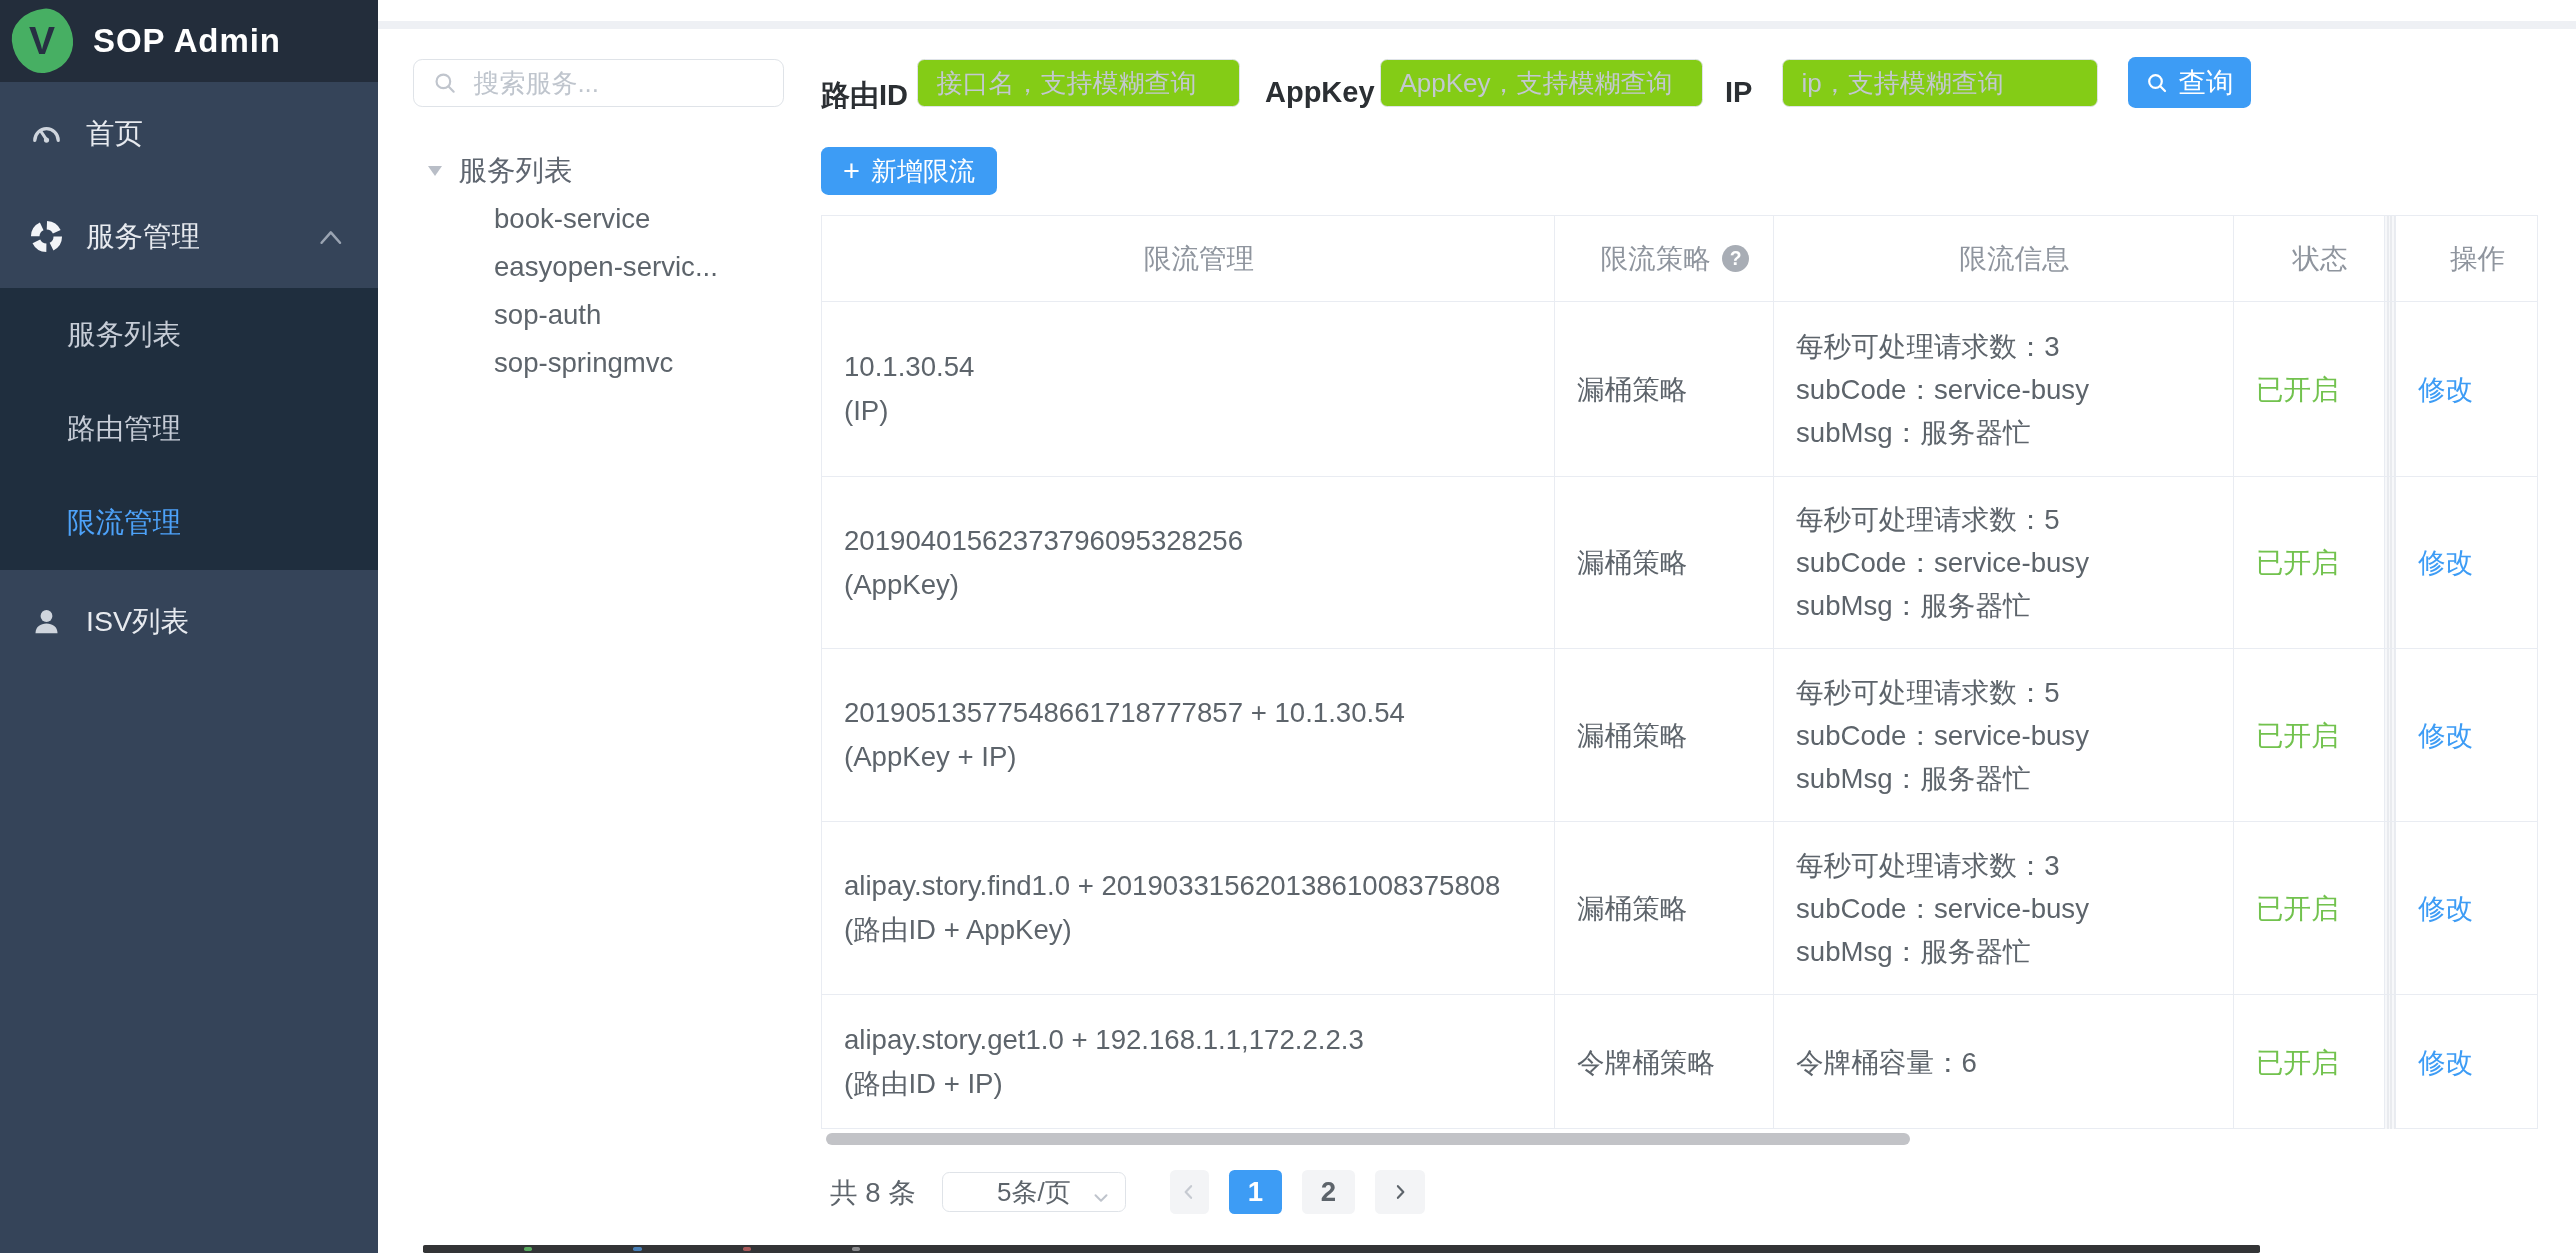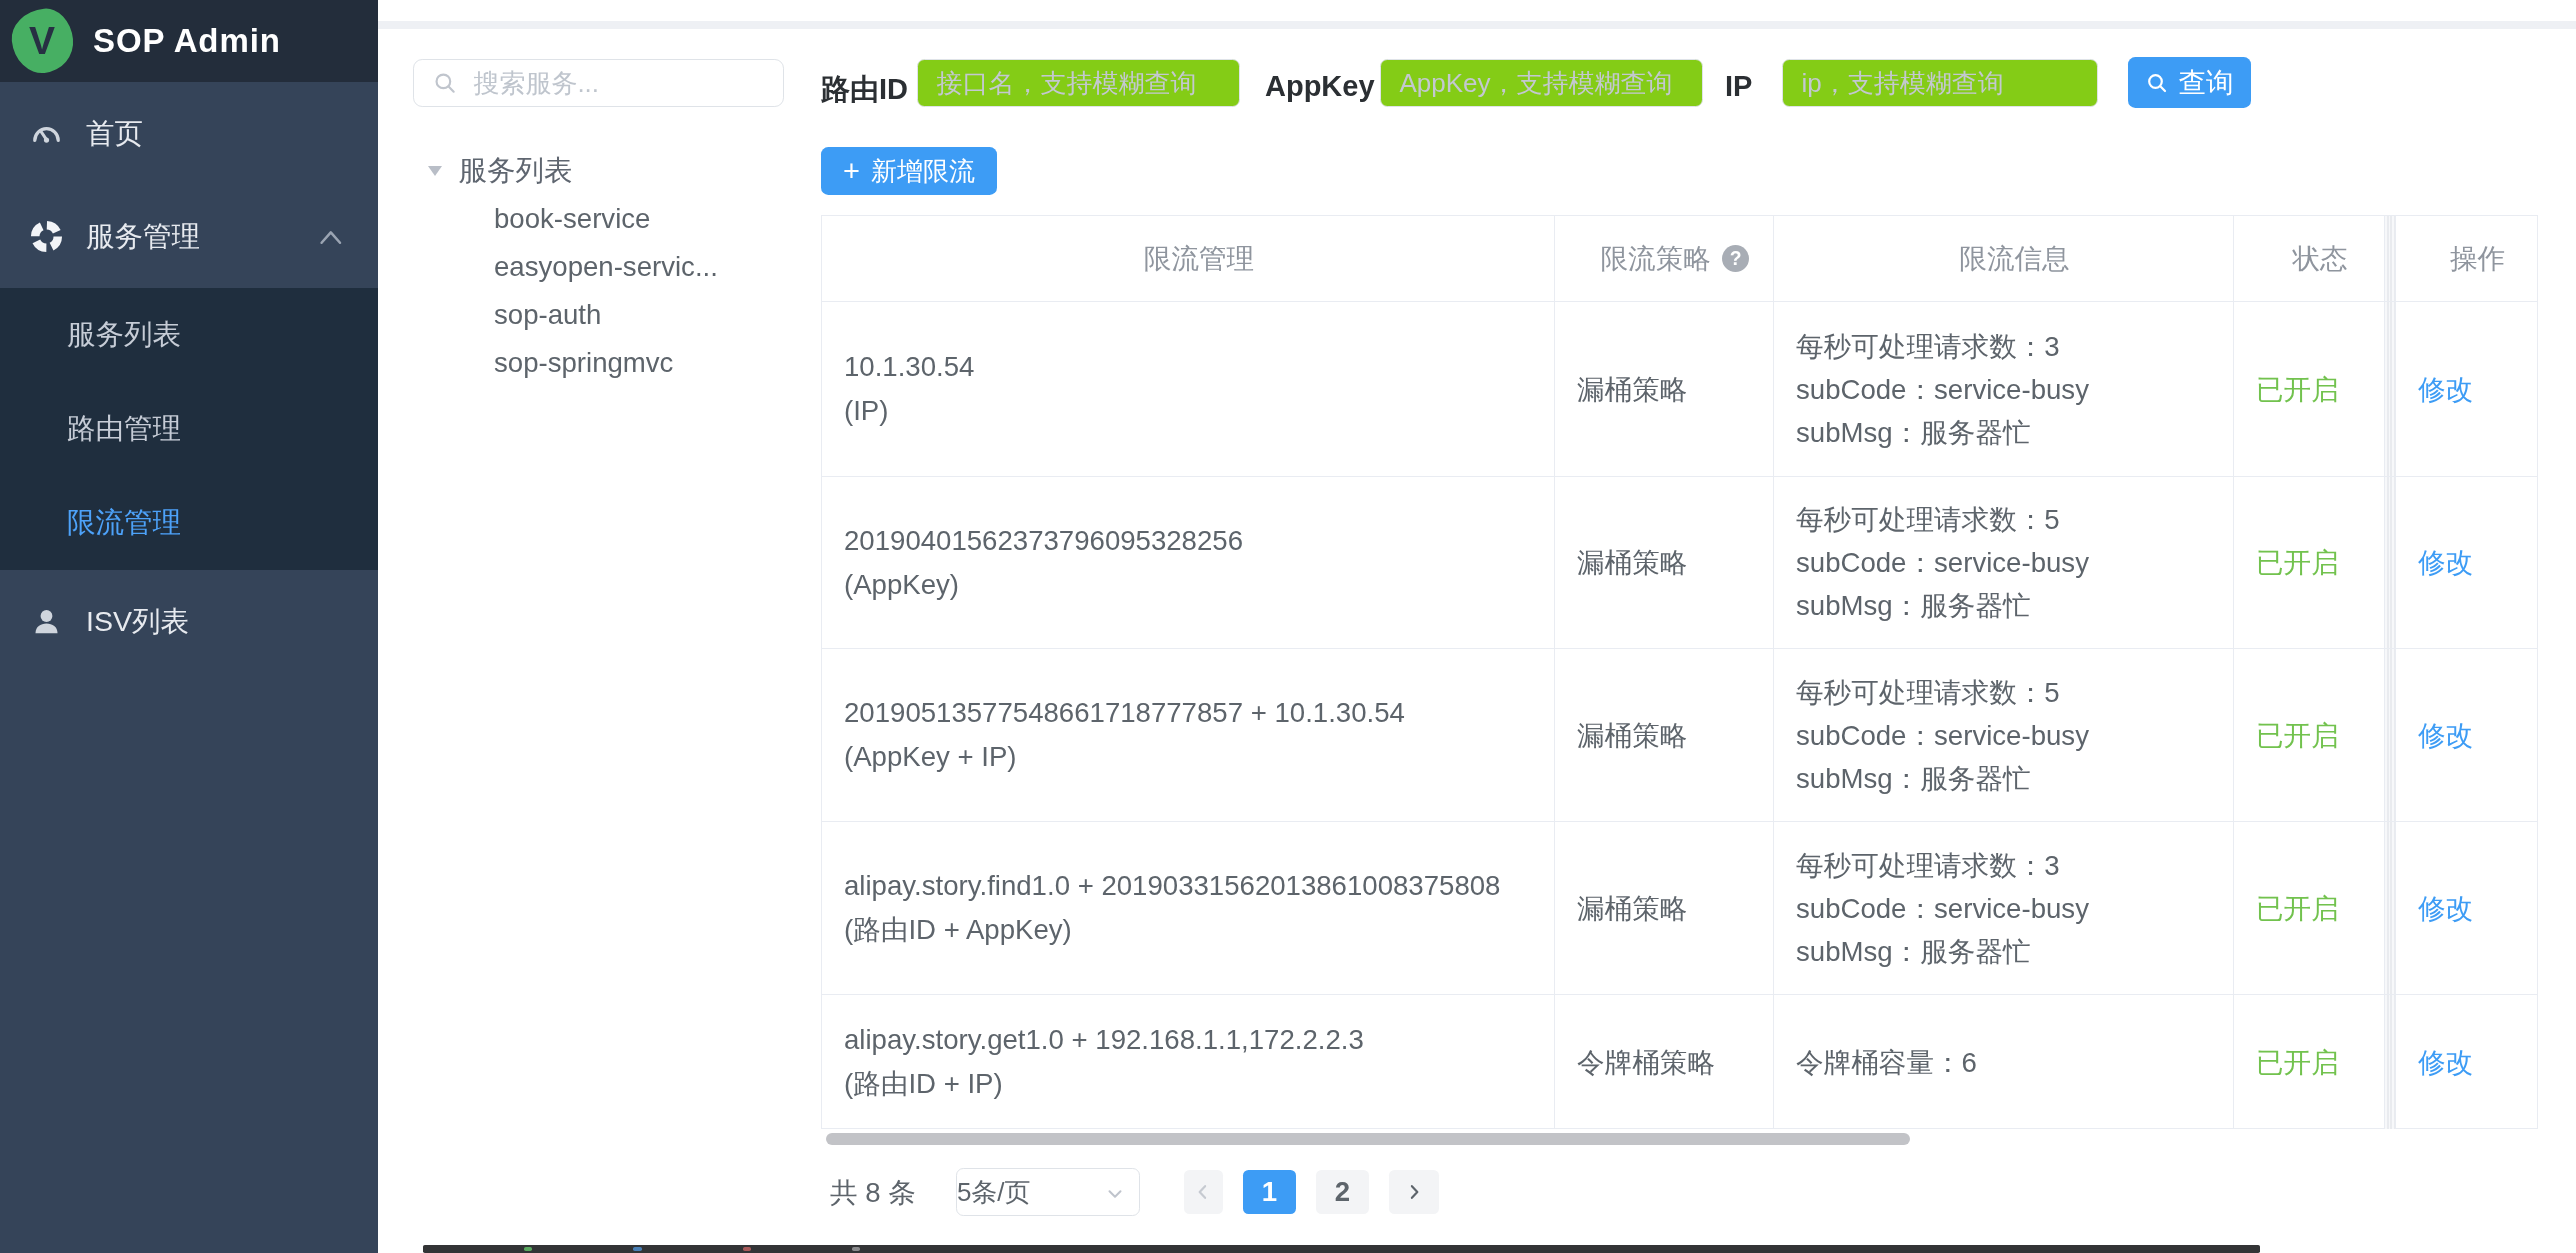--- a/index.html
+++ b/index.html
@@ -37,21 +37,21 @@
     margin-left:13px;width:266px;font-family:inherit;}
   .search-box input::placeholder{color:#bfc5cd;}
   .tree-root{position:absolute;left:428px;top:147px;width:356px;height:48px;display:flex;align-items:center;cursor:pointer;}
   .caret-down{width:0;height:0;border-left:7.3px solid transparent;border-right:7.3px solid transparent;
     border-top:10px solid #b9bec7;margin-right:16.5px;}
   .tree-root-label{font-size:28.5px;color:#5f6670;}
   .tree-children{position:absolute;left:413px;top:195px;width:371px;}
   .tree-item{height:48px;line-height:48px;padding-left:81px;font-size:27.6px;color:#5d646b;cursor:pointer;}
   .tree-item.selected{background:#edf1f7;}
   
-  .filter-label{position:absolute;top:70px;font-size:29px;font-weight:bold;color:#2b2f33;}
+  .filter-label{position:absolute;top:76px;font-size:29px;font-weight:bold;color:#2b2f33;}
   .f-input{position:absolute;top:59px;height:48px;box-sizing:border-box;border:1.8px solid #dfe3e8;
     border-radius:7.3px;background:#84cc16;padding:0 18.4px;font-size:26px;color:#5d646b;outline:none;font-family:inherit;}
   .f-input::placeholder{color:#c3c8d0;}
   .btn-primary{position:absolute;background:#3d9cf5;color:#fff;border:none;border-radius:7.3px;
     display:flex;align-items:center;justify-content:center;cursor:pointer;font-family:inherit;}
   .btn-query{left:2128px;top:57px;width:123px;height:51px;font-size:27.6px;}
   .btn-query svg{margin-right:9.2px;}
   .btn-add{left:821px;top:147px;width:176px;height:48px;font-size:26px;}
   .btn-add .plus{font-size:29px;font-weight:normal;margin-right:11px;line-height:1;}
   
@@ -68,22 +68,22 @@
   .dim-line{line-height:44px;color:#5d646b;}
   .info-line{line-height:43px;color:#5d646b;}
   .status{color:#72c24e;}
   .action{color:#3d9cf5;cursor:pointer;}
   .r1 .t-cell{height:175px;} .r2 .t-cell{height:172px;} .r3 .t-cell{height:173px;}
   .r4 .t-cell{height:173px;} .r5 .t-cell{height:134px;border-bottom:none;}
   
   .h-scrollbar{position:absolute;left:826px;top:1133px;width:1084px;height:12px;border-radius:6.4px;background:#c2c3c7;cursor:pointer;}
   .pager{position:absolute;left:830px;top:1168px;height:48px;display:flex;align-items:center;font-size:27.6px;color:#5d646b;}
   .pager-total{margin-right:26px;}
-  .page-size{width:184px;height:48px;box-sizing:border-box;border:1.8px solid #dfe3e8;border-radius:7.3px;
-    display:flex;align-items:center;position:relative;cursor:pointer;font-size:26px;margin-left:14px;}
+  .page-size{width:184px;height:40px;box-sizing:border-box;border:1.8px solid #dfe3e8;border-radius:7.3px;
+    display:flex;align-items:center;justify-content:center;position:relative;cursor:pointer;font-size:26px;}
   .page-size svg{position:absolute;right:13px;top:13.8px;}
   .pg-btn{height:44px;border-radius:5.5px;background:#f3f4f6;display:flex;align-items:center;justify-content:center;
     font-weight:bold;cursor:pointer;margin-left:20px;}
   .pg-prev{width:39px;margin-left:44px;} .pg-next{width:50px;}
   .pg-num{width:53px;font-size:27.6px;}
   .pg-num.current{background:#3d9cf5;color:#fff;}
 </style>
 </head>
 <body>
 

